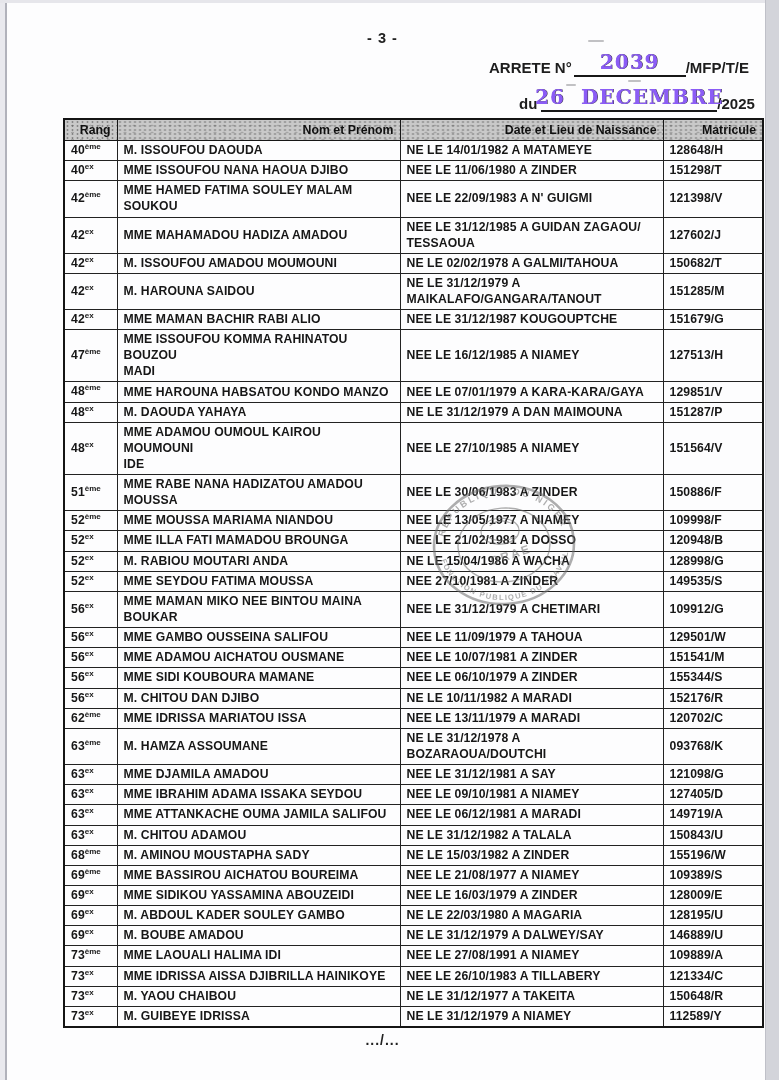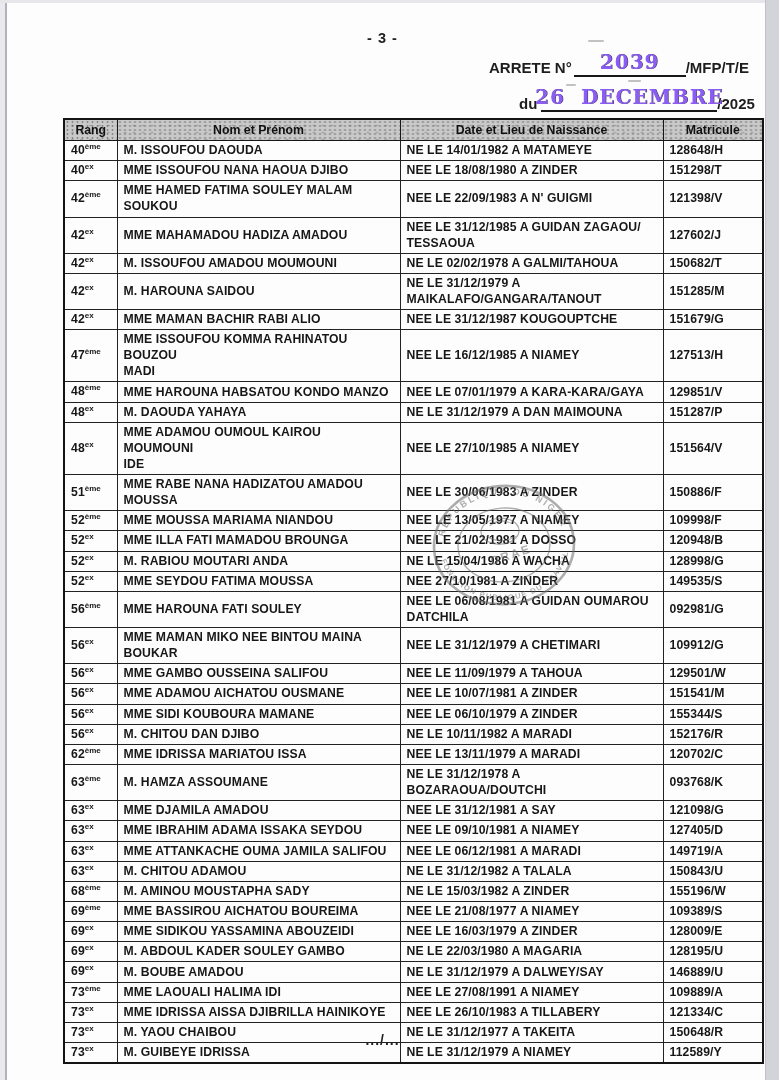--- a/index.html
+++ b/index.html
@@ -34,21 +34,21 @@
   }
   .stamped .gap{display:inline-block;width:16px;}
   .smudge{position:absolute;height:2px;background:#8f8f94;opacity:.55;border-radius:1px;}
 
   table.doc{
     position:absolute;left:63px;top:118px;width:699px;
     border-collapse:collapse;table-layout:fixed;
     border:2px solid #141414;
   }
   .doc th{
-    border:1.6px solid #161616;text-align:center;vertical-align:middle;
+    border:1.6px solid #161616;text-align:right;vertical-align:middle;
     padding:3px 6px 3px 6px;font-size:12.3px;font-weight:700;color:#101010;
     background-color:#c9c9c9;
     background-image:
       radial-gradient(rgba(30,30,30,.38) 1px, transparent 1.25px),
       radial-gradient(rgba(70,70,70,.28) 1px, transparent 1.45px);
     background-size:5px 4px,9px 7px;background-position:0 0,3px 2px;
   }
   .doc td{
     border:1.5px solid #222;vertical-align:middle;
     padding:1px 6px 2px 6px;font-size:12.2px;font-weight:700;line-height:1.32;
@@ -113,21 +113,21 @@
   <tbody>
       <tr>
         <td class="rank"><span>40</span><sup>ème</sup></td>
         <td>M. ISSOUFOU DAOUDA</td>
         <td>NE LE 14/01/1982 A MATAMEYE</td>
         <td>128648/H</td>
       </tr>
       <tr>
         <td class="rank"><span>40</span><sup>ex</sup></td>
         <td>MME ISSOUFOU NANA HAOUA DJIBO</td>
-        <td>NEE LE 18/08/1980 A ZINDER</td>
+        <td>NEE LE 11/06/1980 A ZINDER</td>
         <td>151298/T</td>
       </tr>
       <tr>
         <td class="rank"><span>42</span><sup>ème</sup></td>
         <td>MME HAMED FATIMA SOULEY MALAM
 SOUKOU</td>
         <td>NEE LE 22/09/1983 A N' GUIGMI</td>
         <td>121398/V</td>
       </tr>
       <tr>
@@ -205,27 +205,20 @@
         <td class="rank"><span>52</span><sup>ex</sup></td>
         <td>M. RABIOU MOUTARI ANDA</td>
         <td>NE LE 15/04/1986 A WACHA</td>
         <td>128998/G</td>
       </tr>
       <tr>
         <td class="rank"><span>52</span><sup>ex</sup></td>
         <td>MME SEYDOU FATIMA MOUSSA</td>
         <td>NEE 27/10/1981 A ZINDER</td>
         <td>149535/S</td>
-      </tr>
-      <tr>
-        <td class="rank"><span>56</span><sup>ème</sup></td>
-        <td>MME HAROUNA FATI SOULEY</td>
-        <td>NEE LE 06/08/1981 A GUIDAN OUMAROU
-DATCHILA</td>
-        <td>092981/G</td>
       </tr>
       <tr>
         <td class="rank"><span>56</span><sup>ex</sup></td>
         <td>MME MAMAN MIKO NEE BINTOU MAINA
 BOUKAR</td>
         <td>NEE LE 31/12/1979 A CHETIMARI</td>
         <td>109912/G</td>
       </tr>
       <tr>
         <td class="rank"><span>56</span><sup>ex</sup></td>

